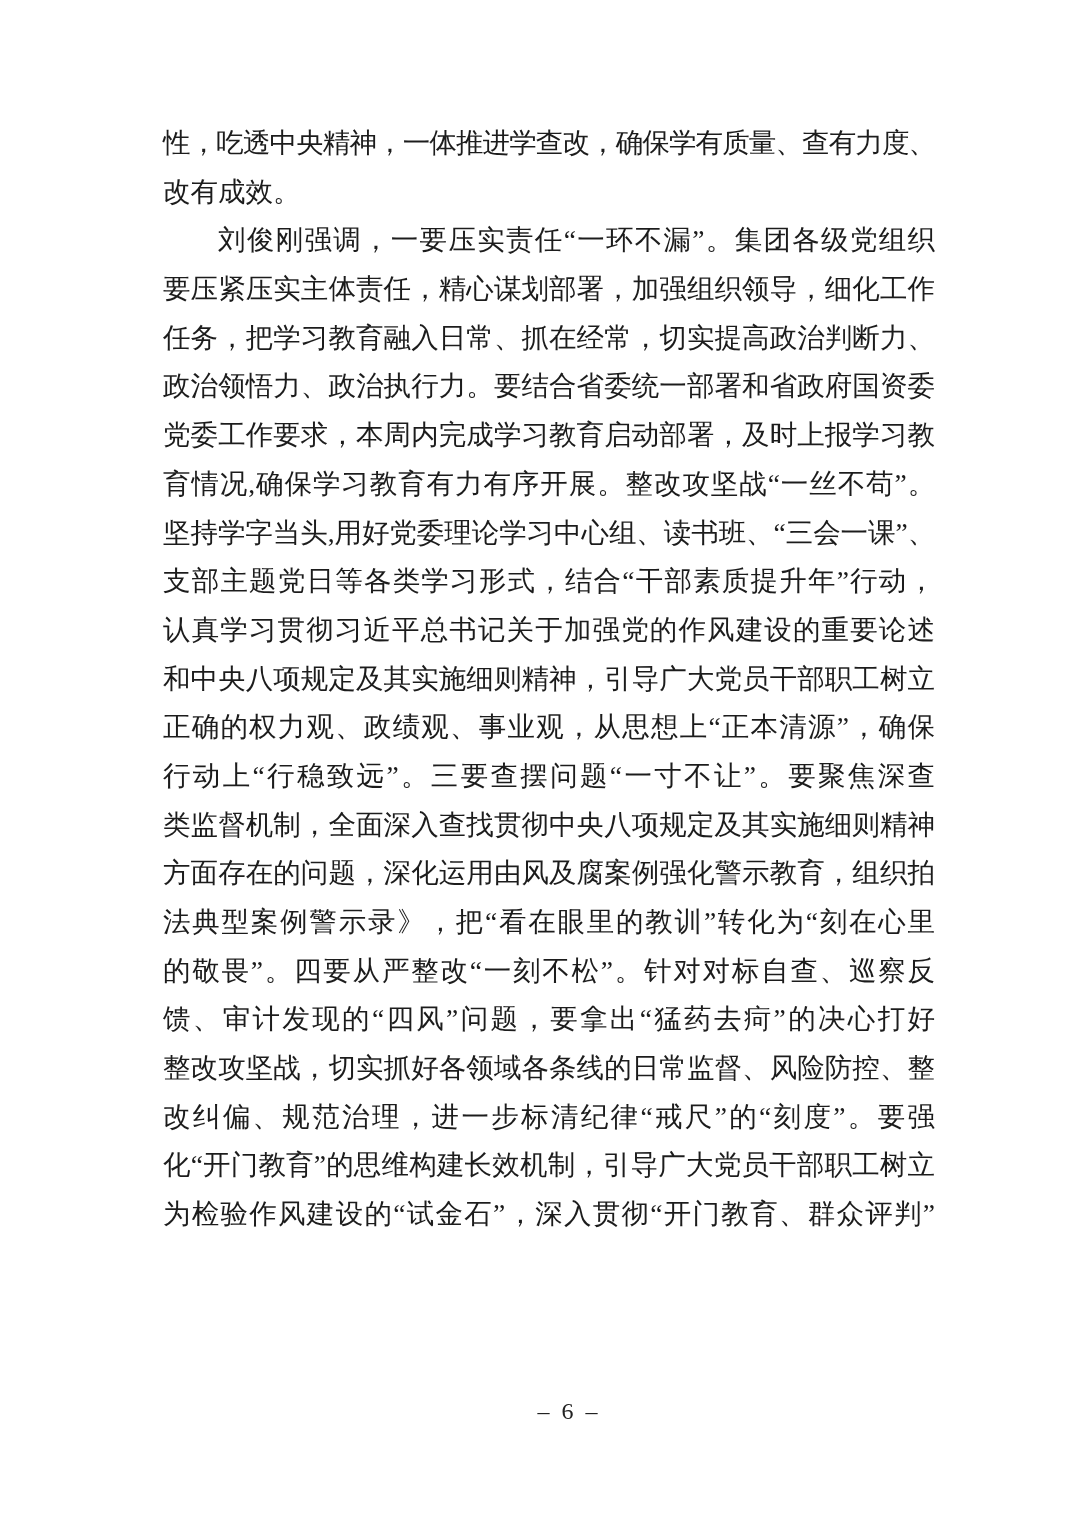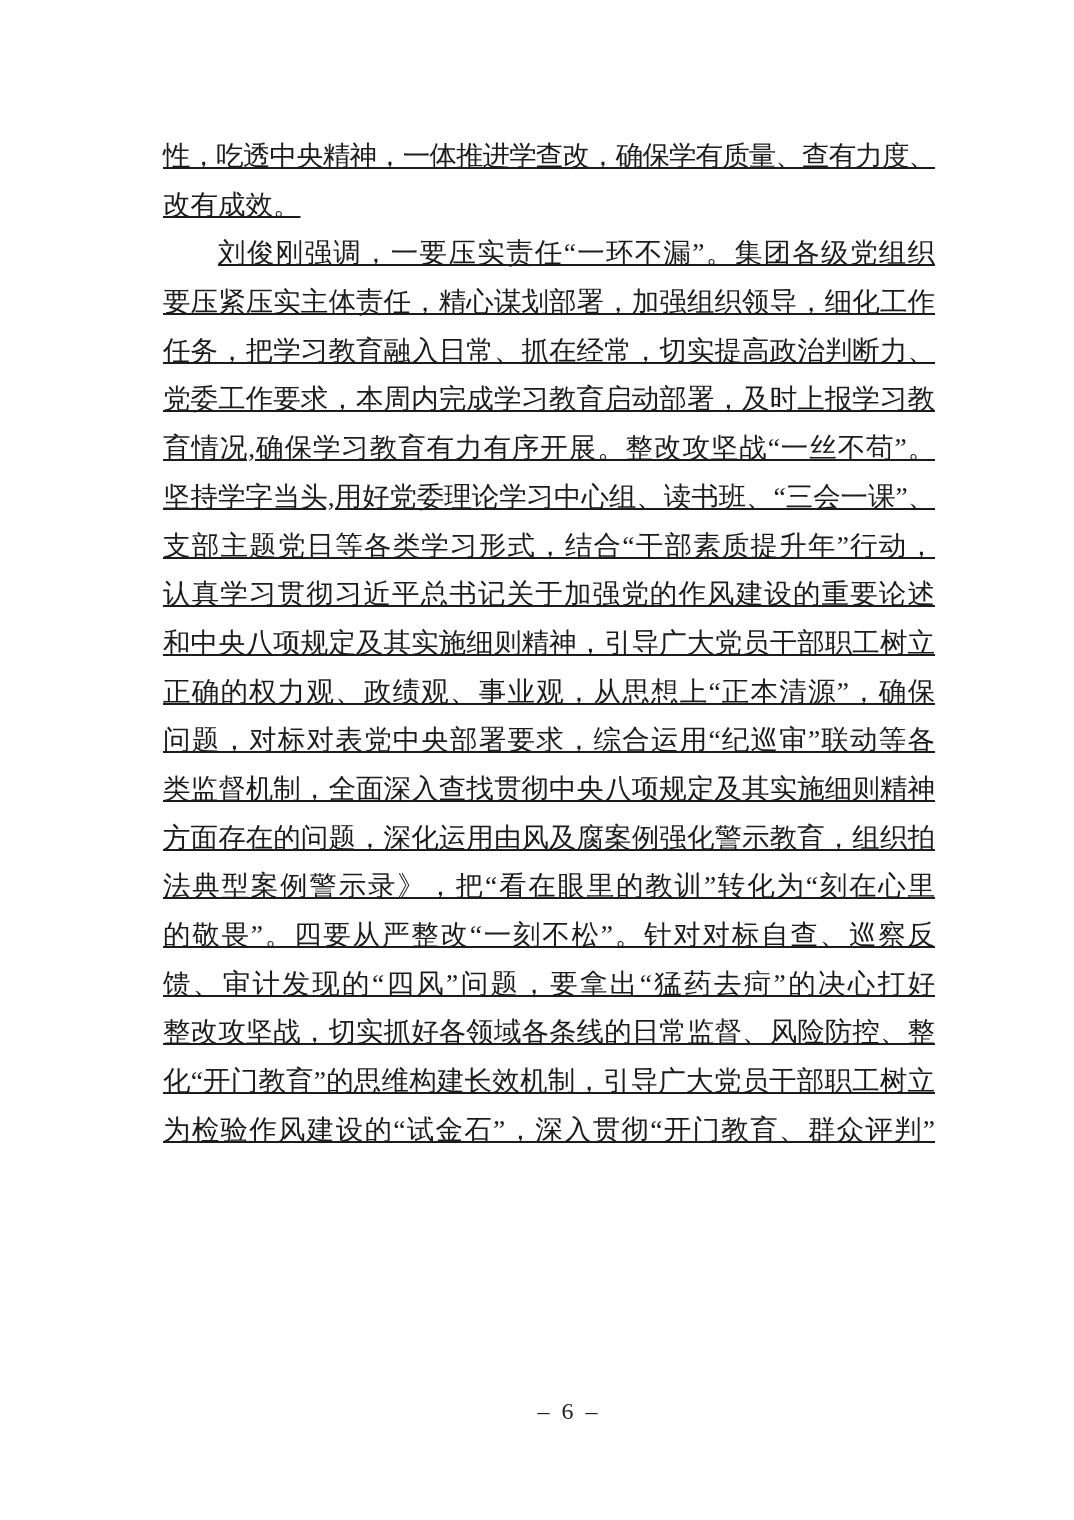--- a/index.html
+++ b/index.html
@@ -12,23 +12,22 @@
     width: 1074px;
     height: 1520px;
     background: #ffffff;
     overflow: hidden;
     font-family: "Liberation Serif", "DejaVu Serif", serif;
     color: #1c1c1c;
   }
   .doc-body {
     position: absolute;
     left: 163px;
-    top: 132px;
+    top: 119px;
     width: 772px;
-    text-decoration: underline;
   }
   .t-line {
     font-size: 27.5px;
     line-height: 48.7px;
     height: 48.7px;
     white-space: nowrap;
     text-align: justify;
     text-align-last: justify;
     font-weight: 400;
   }
@@ -56,33 +55,35 @@
 </head>
 <body>
 
 <div class="page">
   <div class="doc-body">
       <div class="t-line" style="letter-spacing: -1px;">性，吃透中央精神，一体推进学查改，确保学有质量、查有力度、</div>
       <div class="t-line para-end">改有成效。</div>
       <div class="t-line indent">刘俊刚强调，一要压实责任“一环不漏”。集团各级党组织</div>
       <div class="t-line">要压紧压实主体责任，精心谋划部署，加强组织领导，细化工作</div>
       <div class="t-line">任务，把学习教育融入日常、抓在经常，切实提高政治判断力、</div>
+      <div class="t-line">政治领悟力、政治执行力。要结合省委统一部署和省政府国资委</div>
       <div class="t-line">党委工作要求，本周内完成学习教育启动部署，及时上报学习教</div>
       <div class="t-line" style="letter-spacing: -0.137931px;">育情况,确保学习教育有力有序开展。整改攻坚战“一丝不苟”。</div>
       <div class="t-line" style="letter-spacing: -0.137931px;">坚持学字当头,用好党委理论学习中心组、读书班、“三会一课”、</div>
       <div class="t-line">支部主题党日等各类学习形式，结合“干部素质提升年”行动，</div>
       <div class="t-line">认真学习贯彻习近平总书记关于加强党的作风建设的重要论述</div>
       <div class="t-line">和中央八项规定及其实施细则精神，引导广大党员干部职工树立</div>
       <div class="t-line">正确的权力观、政绩观、事业观，从思想上“正本清源”，确保</div>
-      <div class="t-line">问题，对标对表党中央部署要求，综合运用“纪巡审”联动等各</div>
+      <div class="t-line">行动上“行稳致远”。三要查摆问题“一寸不让”。要聚焦深查</div>
       <div class="t-line">类监督机制，全面深入查找贯彻中央八项规定及其实施细则精神</div>
       <div class="t-line">方面存在的问题，深化运用由风及腐案例强化警示教育，组织拍</div>
       <div class="t-line">法典型案例警示录》，把“看在眼里的教训”转化为“刻在心里</div>
       <div class="t-line">的敬畏”。四要从严整改“一刻不松”。针对对标自查、巡察反</div>
       <div class="t-line">馈、审计发现的“四风”问题，要拿出“猛药去疴”的决心打好</div>
       <div class="t-line">整改攻坚战，切实抓好各领域各条线的日常监督、风险防控、整</div>
+      <div class="t-line">改纠偏、规范治理，进一步标清纪律“戒尺”的“刻度”。要强</div>
       <div class="t-line">化“开门教育”的思维构建长效机制，引导广大党员干部职工树立</div>
       <div class="t-line">为检验作风建设的“试金石”，深入贯彻“开门教育、群众评判”</div>
     </div>
   <div class="footer">
     <span class="page-number">– 6 –</span>
   </div>
 </div>
 
 </body></html>

